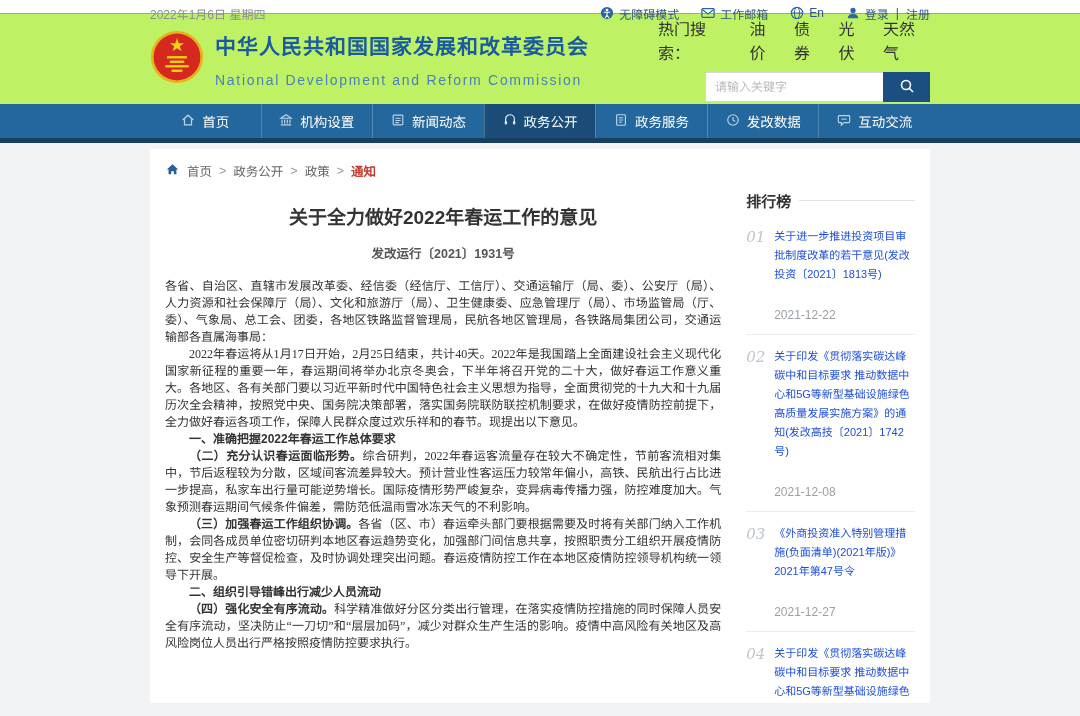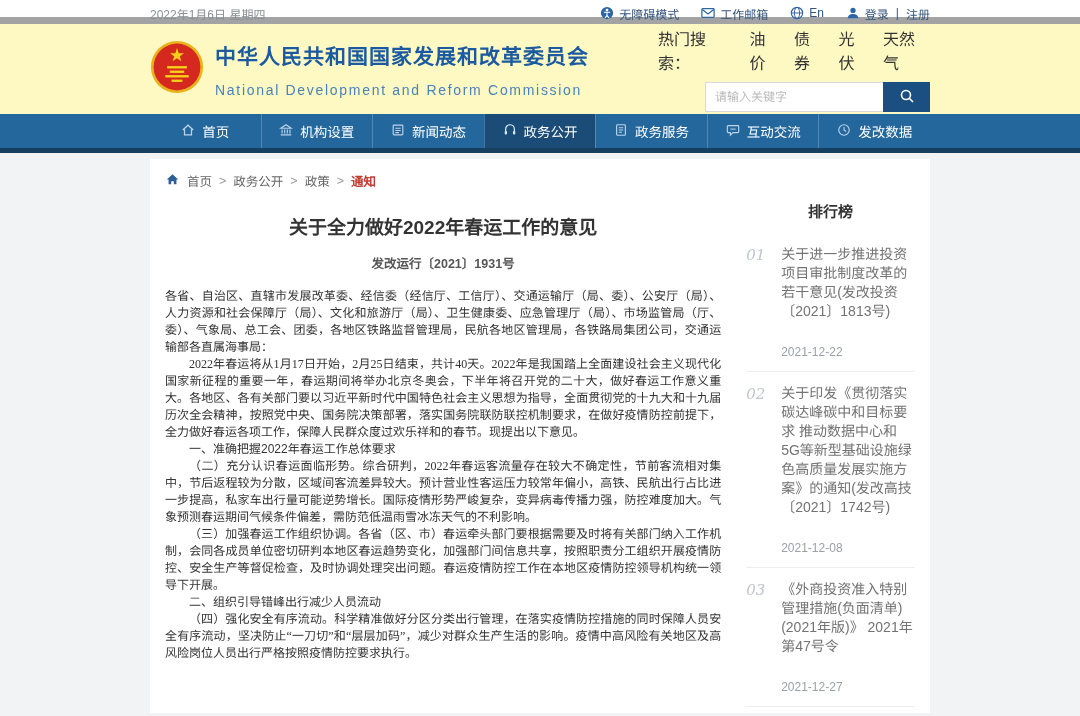--- a/index.html
+++ b/index.html
@@ -1,28 +1,28 @@
 <!DOCTYPE html>
 <html lang="zh-CN"><head>
 <meta charset="utf-8">
 <style>
   * { margin:0; padding:0; box-sizing:border-box; }
   html,body { width:1080px; height:716px; overflow:hidden; background:#f2f3f5;
               font-family:"Liberation Sans", sans-serif; }
   
-  .topbar { background:#fff; border-bottom:7px solid #a3a3a3; height:24px; }
+  .topbar { background:#fff; border-bottom:1px solid #a3a3a3; height:14px; }
   .topbar-inner { width:780px; margin:0 auto; display:flex; justify-content:space-between;
                   align-items:center; height:26px; font-size:12px; }
   .topbar-date { color:#8a8f94; }
   .topbar-links { display:flex; align-items:center; gap:22px; }
   .toplink { display:flex; align-items:center; gap:5px; color:#33557f; cursor:pointer; }
   .toplink svg { display:block; }
   .toplink .divider { color:#33557f; margin:0 2px; }
   
-  .header { background:#fef9c3; height:90px; }
+  .header { background:#bef264; height:90px; }
   .header-inner { width:780px; margin:0 auto; height:90px; display:flex;
                   justify-content:space-between; align-items:center; }
   .brand { display:flex; align-items:center; gap:11px; }
   .brand-cn { font-size:21px; font-weight:bold; color:#1a5aa0; letter-spacing:1px; }
   .brand-en { font-size:14px; color:#4a82bb; letter-spacing:1.7px; margin-top:12px; }
   .search-area { width:272px; }
   .hotline { font-size:16px; color:#333; margin-bottom:8px; display:flex; gap:13px; }
   .hot-label { color:#333; }
   .hot-term { cursor:pointer; }
   .searchbox { display:flex; }
@@ -48,32 +48,32 @@
   .crumb-sep { color:#999; }
   .crumb-current { color:#c03b30; font-weight:bold; }
   .content { display:flex; }
   
   .article { width:560px; }
   .article-title { font-size:19px; font-weight:bold; color:#333; text-align:center;
                    margin:16px 0 14px; font-family:"Liberation Sans", sans-serif; }
   .doc-number { text-align:center; font-size:12.5px; color:#555; margin-bottom:16px;font-weight:bold; }
   .para { font-family:"Liberation Serif", serif; font-size:12px; line-height:17px;
           color:#333; text-align:justify; text-indent:2em; }
-  .para .lead { font-family:"Liberation Sans", sans-serif; font-weight:normal; }
+  .para .lead { font-family:"Liberation Sans", sans-serif; font-weight:bold; }
   .para.noindent { text-indent:0; }
   
   .ranking { width:170px; margin-left:25px; }
-  .ranking-head { display:flex; align-items:center; gap:8px; margin:4px 0 16px;flex-direction:column; }
+  .ranking-head { display:flex; align-items:center; gap:8px; margin:4px 0 16px; }
   .ranking-title { font-size:15px; font-weight:bold; color:#333; white-space:nowrap; }
   .ranking-rule { flex:1; height:1px; background:#e3e3e3; }
-  .rank-item { display:flex; gap:16px; border-bottom:1px solid #ededed;
+  .rank-item { display:flex; gap:9px; border-bottom:1px solid #ededed;
                padding-bottom:12px; margin-bottom:12px; }
   .rank-num { font-family:"DejaVu Serif", serif; font-style:italic; font-size:15px;
               color:#bfc5cd; min-width:19px; padding-top:1px; }
-  .rank-title { font-size:14px; line-height:19px; color:#737373; cursor:pointer; }
+  .rank-title { font-size:11px; line-height:19px; color:#1d4ed8; cursor:pointer; }
   .rank-date { font-size:12px; color:#9aa0a6; margin-top:24px; }
 </style>
 </head>
 <body>
 
 <div class="topbar">
   <div class="topbar-inner">
     <span class="topbar-date">2022年1月6日 星期四</span>
     <div class="topbar-links">
       <span class="toplink">
@@ -191,31 +191,31 @@
     </li>
     <li>
       <span><svg width="14" height="14" viewBox="0 0 16 16">
             <rect x="3" y="2" width="10" height="12" rx="1" fill="none" stroke="#bcd4e9" stroke-width="1.3"></rect>
             <path d="M5.5 5.5h5M5.5 8h5M5.5 10.5h3.5" stroke="#bcd4e9" stroke-width="1.2"></path>
           </svg></span>
       <span>政务服务</span>
     </li>
     <li>
       <span><svg width="14" height="14" viewBox="0 0 16 16">
+            <circle cx="8" cy="8" r="6" fill="none" stroke="#bcd4e9" stroke-width="1.3"></circle>
+            <path d="M8 4.5V8l2.5 1.8" fill="none" stroke="#bcd4e9" stroke-width="1.3"></path>
+          </svg></span>
+      <span>发改数据</span>
+    </li>
+    <li>
+      <span><svg width="14" height="14" viewBox="0 0 16 16">
             <path d="M2.5 3h11a1 1 0 0 1 1 1v6a1 1 0 0 1-1 1H8l-3 3v-3H2.5a1 1 0 0 1-1-1V4a1 1 0 0 1 1-1z" fill="none" stroke="#bcd4e9" stroke-width="1.3"></path>
             <path d="M5 7h6" stroke="#bcd4e9" stroke-width="1.2"></path>
           </svg></span>
       <span>互动交流</span>
-    </li>
-    <li>
-      <span><svg width="14" height="14" viewBox="0 0 16 16">
-            <circle cx="8" cy="8" r="6" fill="none" stroke="#bcd4e9" stroke-width="1.3"></circle>
-            <path d="M8 4.5V8l2.5 1.8" fill="none" stroke="#bcd4e9" stroke-width="1.3"></path>
-          </svg></span>
-      <span>发改数据</span>
     </li>
   </ul>
 </nav>
 <div class="nav-strip"></div>
 
 <div class="sheet">
 
   <div class="breadcrumb">
     <span><svg width="15" height="14" viewBox="0 0 16 16">
           <path d="M1.5 8.5L8 2.5l6.5 6h-2V14h-3v-3.5h-3V14h-3V8.5z" fill="#2c5f96"></path>

